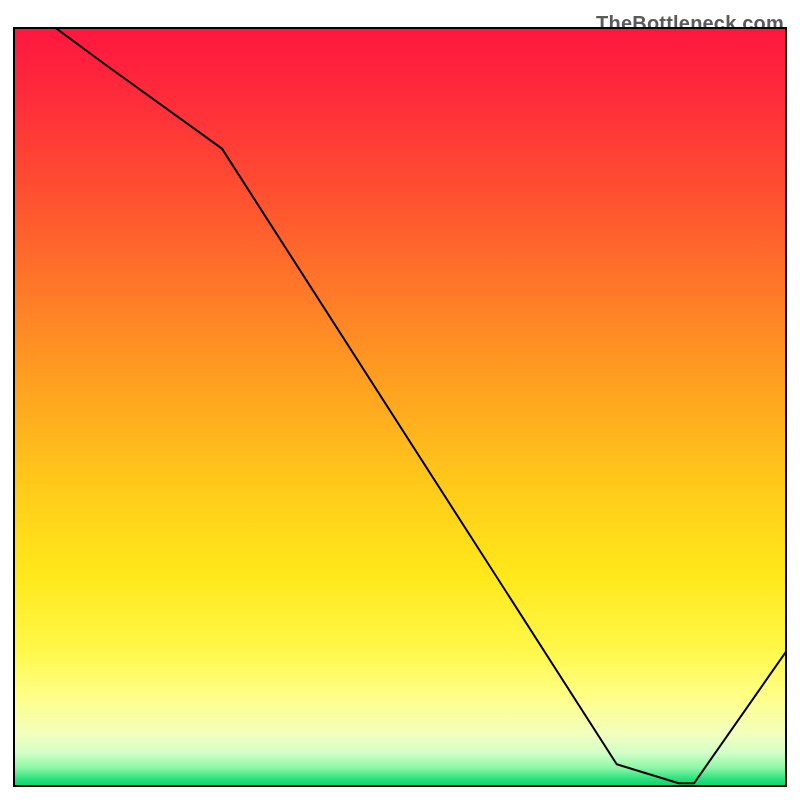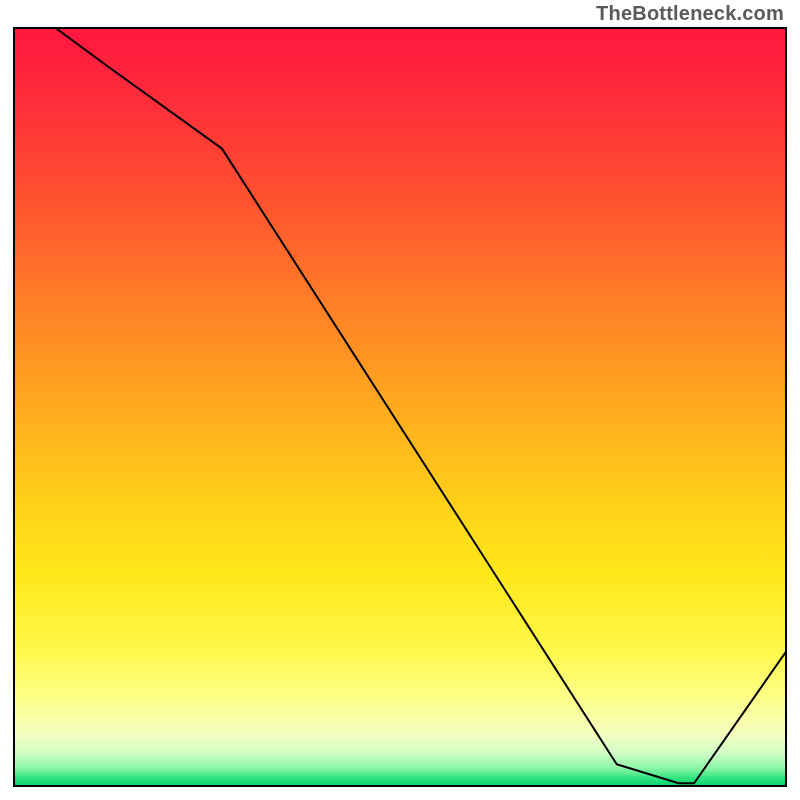--- a/index.html
+++ b/index.html
@@ -11,21 +11,21 @@
     font-family: Arial, Helvetica, sans-serif;
     overflow: hidden;
   }
   .container {
     position: relative;
     width: 800px;
     height: 800px;
   }
   .attribution {
     position: absolute;
-    top: 2px;
+    top: 12px;
     right: 16px;
     font-size: 20px;
     font-weight: bold;
     color: #5a5a5a;
     letter-spacing: 0.2px;
   }
   .plot-frame {
     position: absolute;
     left: 13px;
     top: 27px;

